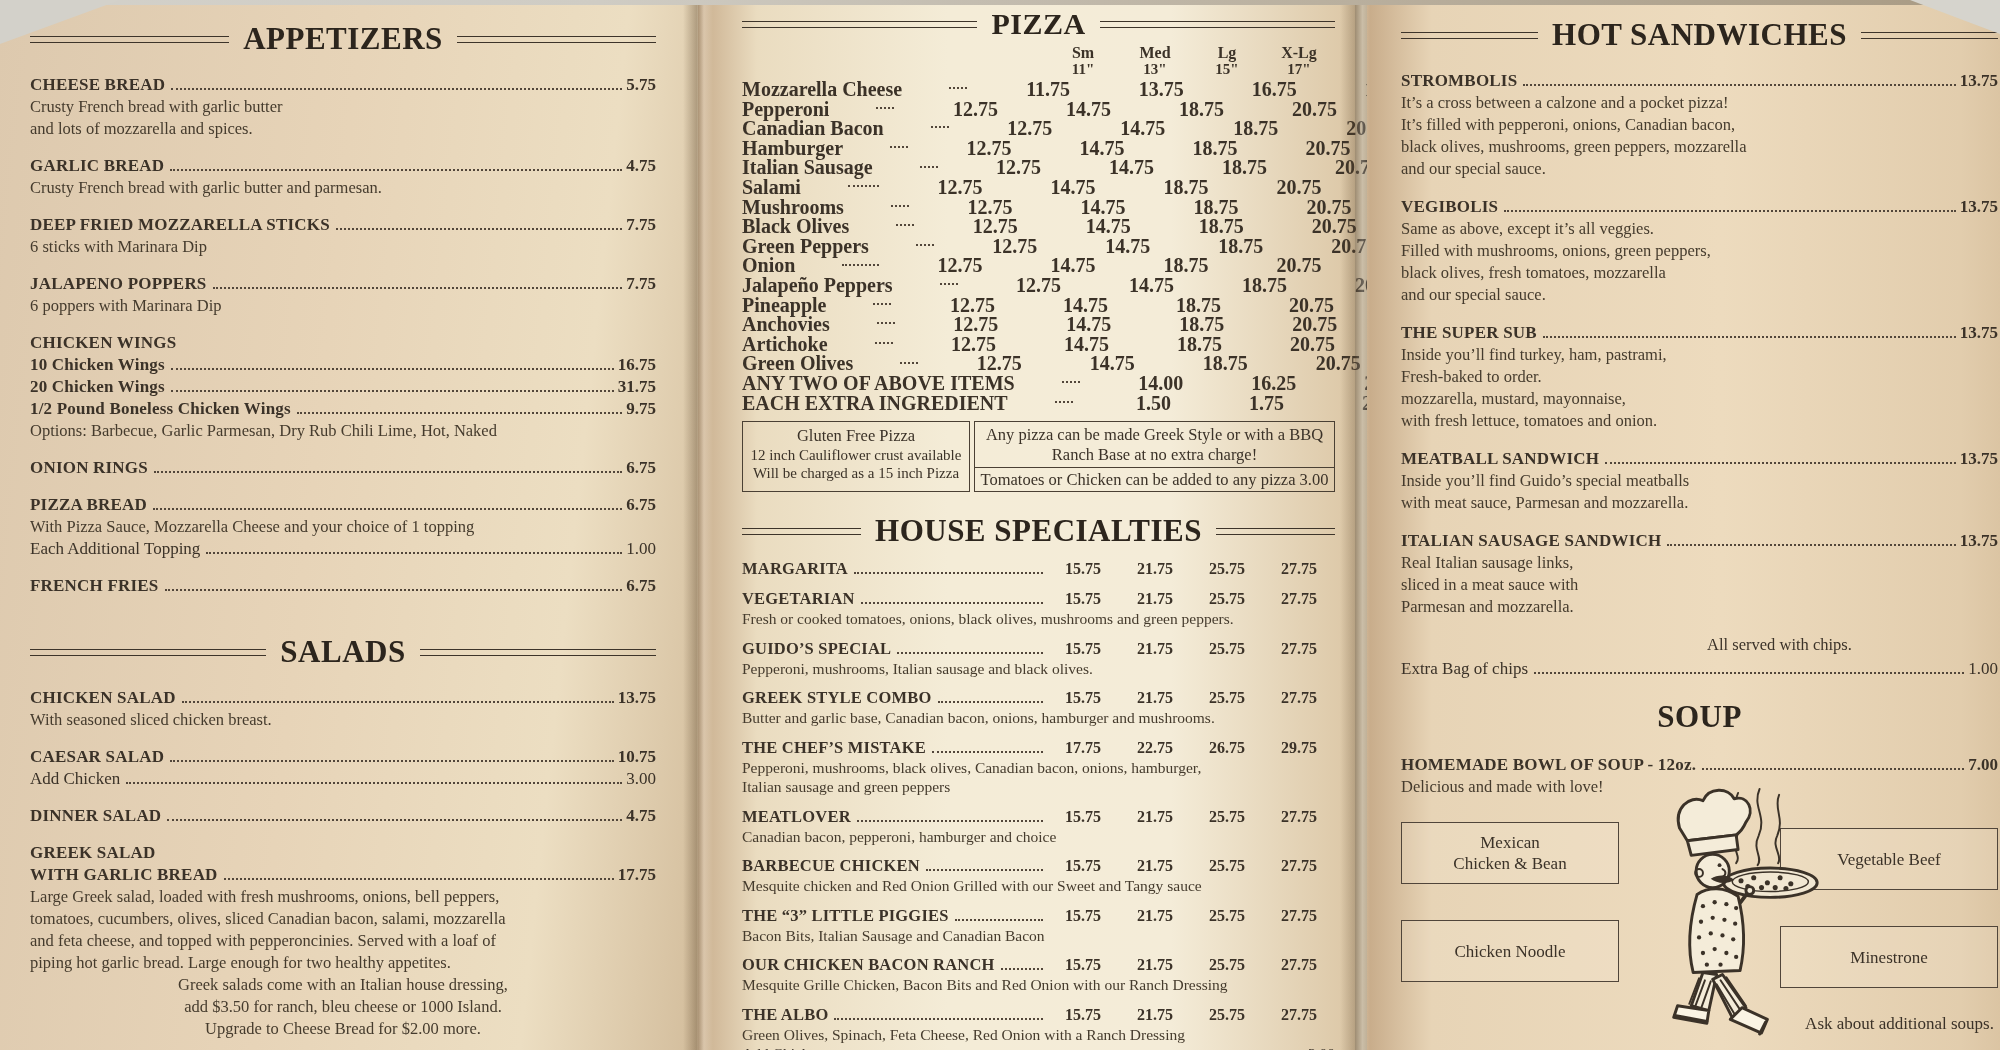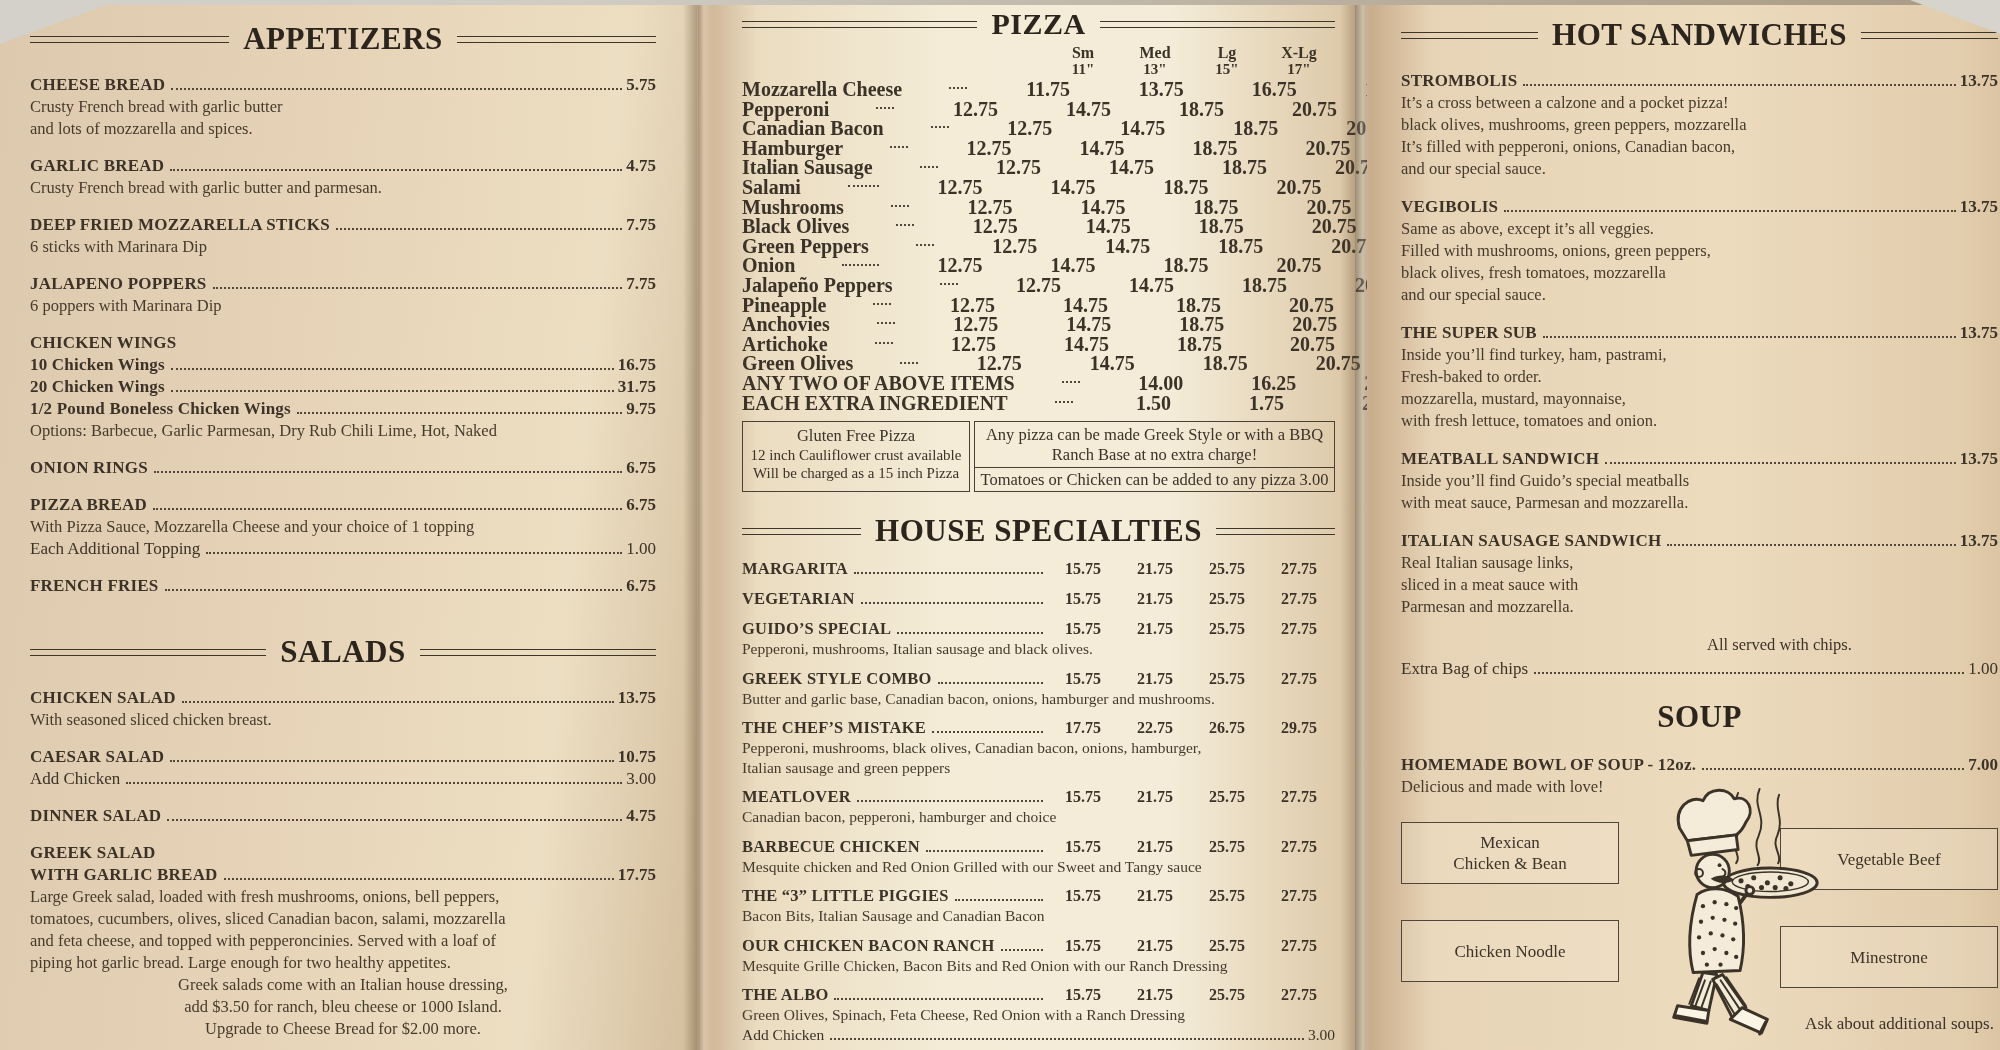--- a/index.html
+++ b/index.html
@@ -432,20 +432,21 @@
         </div>
         <div class="hs-item">
           <div class="hs-row">
             <span class="nm">VEGETARIAN</span>
             <span class="leader"></span>
             <span class="pz-col">15.75</span>
             <span class="pz-col">21.75</span>
             <span class="pz-col">25.75</span>
             <span class="pz-col">27.75</span>
           </div>
+          <div class="hs-desc">Fresh or cooked tomatoes, onions, black olives, mushrooms and green peppers.</div>
         </div>
         <div class="hs-item">
           <div class="hs-row">
             <span class="nm">GUIDO’S SPECIAL</span>
             <span class="leader"></span>
             <span class="pz-col">15.75</span>
             <span class="pz-col">21.75</span>
             <span class="pz-col">25.75</span>
             <span class="pz-col">27.75</span>
           </div>
@@ -546,22 +547,22 @@
       <span class="rule"></span>
     </div>
     <div id="sandwich-root">
         <div class="item sw-item">
           <div class="prow">
             <span class="nm">STROMBOLIS</span>
             <span class="leader"></span>
             <span class="pr-val">13.75</span>
           </div>
           <div class="desc">It’s a cross between a calzone and a pocket pizza!</div>
+          <div class="desc">It’s filled with pepperoni, onions, Canadian bacon,</div>
           <div class="desc">black olives, mushrooms, green peppers, mozzarella</div>
-          <div class="desc">It’s filled with pepperoni, onions, Canadian bacon,</div>
           <div class="desc">and our special sauce.</div>
         </div>
         <div class="item sw-item">
           <div class="prow">
             <span class="nm">VEGIBOLIS</span>
             <span class="leader"></span>
             <span class="pr-val">13.75</span>
           </div>
           <div class="desc">Same as above, except it’s all veggies.</div>
           <div class="desc">Filled with mushrooms, onions, green peppers,</div>

